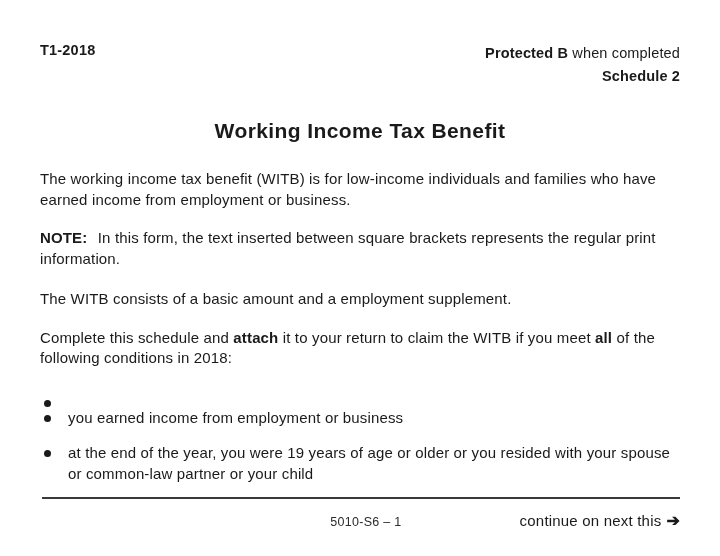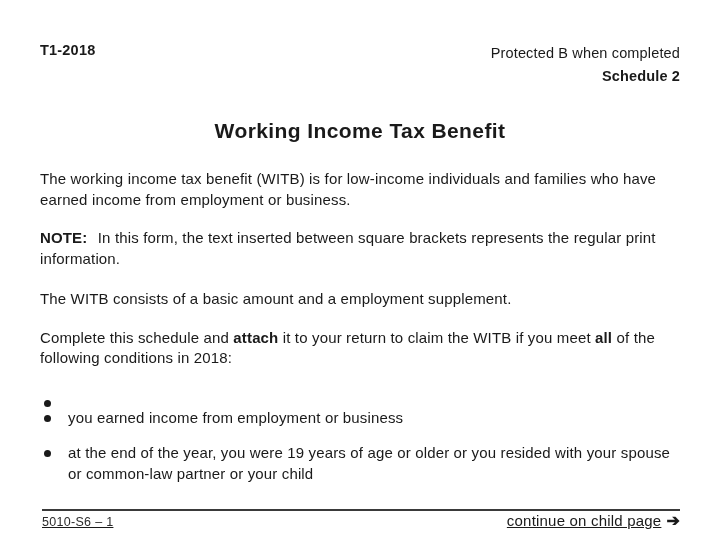--- a/index.html
+++ b/index.html
@@ -40,21 +40,21 @@
   .header-right {
     text-align: right;
     line-height: 1.45;
   }
   .protected-line {
     font-size: 14.5px;
     letter-spacing: 0.15px;
     white-space: nowrap;
   }
   .protected-line .strong {
-    font-weight: normal;
+    font-weight: bold;
   }
   .schedule-line {
     font-size: 14.5px;
     font-weight: bold;
     letter-spacing: 0.15px;
     margin-top: 2px;
   }
 
   
   .doc-title {
@@ -126,23 +126,23 @@
     bottom: 26px;
   }
   .footer-rule {
     height: 2px;
     background: #3a3a3a;
     width: 638px;
   }
   .footer-row {
     display: flex;
     align-items: baseline;
-    justify-content: space-between;
+    justify-content: flex-end;
+    padding-top: 12px;
     width: 638px;
-    text-decoration: underline;
   }
   .footer-code {
     font-size: 12.5px;
     letter-spacing: 0.3px;
     color: #2b2b2b;
   }
   .footer-continue {
     font-size: 15px;
     letter-spacing: 0.2px;
     margin-left: 118px;
@@ -193,17 +193,17 @@
         <span>at the end of the year, you were 19 years of age or older or you resided with your spouse or common-law partner or your child</span>
       </li>
     </ul>
 
   </div>
 
   <div class="footer">
     <div class="footer-rule"></div>
     <div class="footer-row">
       <span class="footer-code">5010-S6 – 1</span>
-      <span class="footer-continue"><span>continue on child page</span><span class="footer-arrow">➔</span></span>
+      <span class="footer-continue"><span>continue on next this</span><span class="footer-arrow">➔</span></span>
     </div>
   </div>
 
 </div>
 
 </body></html>

